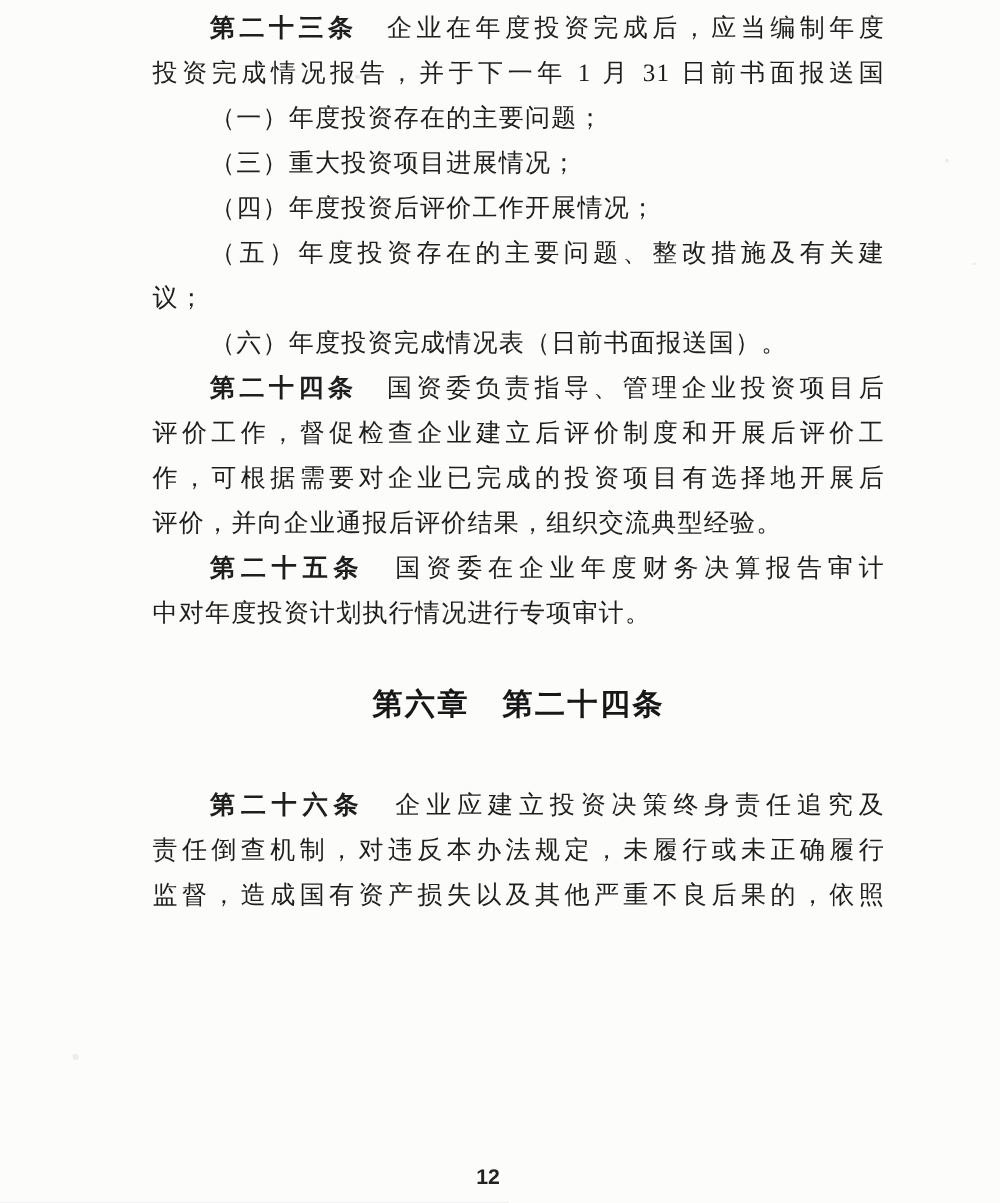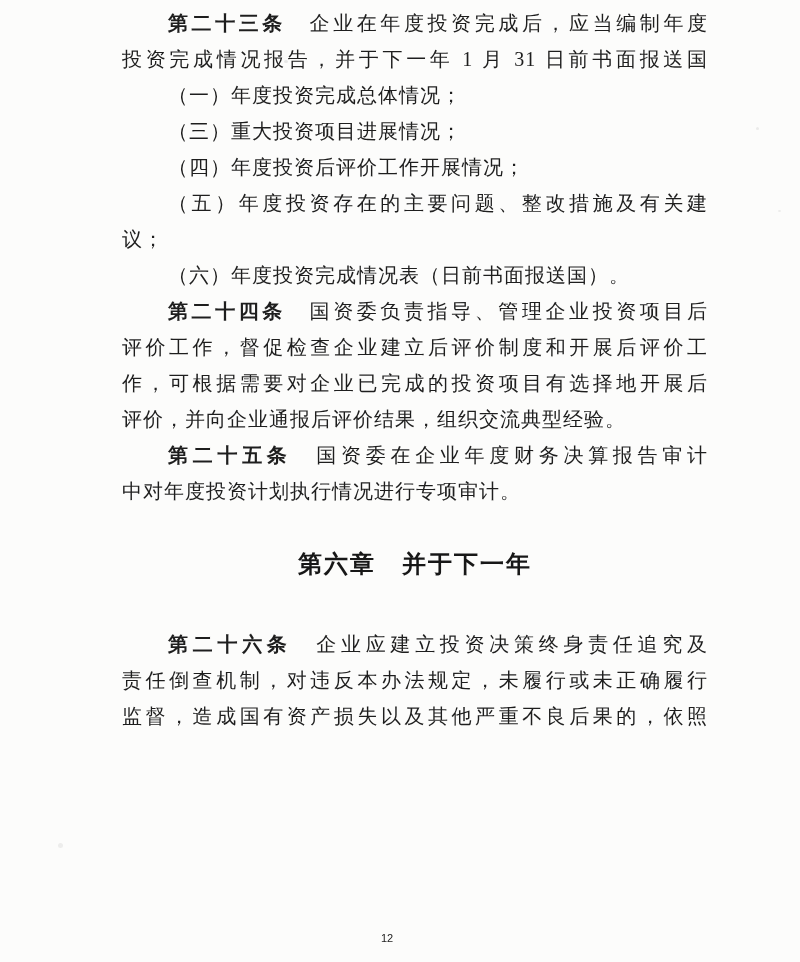--- a/index.html
+++ b/index.html
@@ -57,22 +57,22 @@
     font-size: 24px;
     font-weight: 700;
     font-family: "Liberation Sans", "DejaVu Sans", sans-serif;
     letter-spacing: 2px;
     color: #171717;
   }
   .page-number {
     position: absolute;
     left: 381px;
     top: 932px;
-    font-size: 11px;
-    font-weight: 400;
+    font-size: 17px;
+    font-weight: 700;
     font-family: "Liberation Sans", "DejaVu Sans", sans-serif;
     color: #222;
   }
   .speck {
     position: absolute;
     border-radius: 50%;
     background: rgba(40, 40, 40, 0.10);
   }
   .speck.s1 { left: 284px; top: 60px;  width: 4px; height: 3px; }
   .speck.s2 { left: 58px;  top: 843px; width: 5px; height: 5px; background: rgba(40,40,40,0.07); }
@@ -84,32 +84,32 @@
 
 <div class="page">
   <div class="speck s1"></div>
   <div class="speck s2"></div>
   <div class="speck s3"></div>
   <div class="speck s4"></div>
 
   <div class="text-block">
       <div class="line fill indent"><b class="art">第二十三条</b>　企业在年度投资完成后，应当编制年度</div>
       <div class="line fill">投资完成情况报告，并于下一年 1 月 31 日前书面报送国</div>
-      <div class="line indent">（一）年度投资完成总体情况；</div>
+      <div class="line indent">（一）年度投资存在的主要问题；</div>
       <div class="line indent">（三）重大投资项目进展情况；</div>
       <div class="line indent">（四）年度投资后评价工作开展情况；</div>
       <div class="line fill indent">（五）年度投资存在的主要问题、整改措施及有关建</div>
       <div class="line">议；</div>
       <div class="line indent">（六）年度投资完成情况表（日前书面报送国）。</div>
       <div class="line fill indent"><b class="art">第二十四条</b>　国资委负责指导、管理企业投资项目后</div>
       <div class="line fill">评价工作，督促检查企业建立后评价制度和开展后评价工</div>
       <div class="line fill">作，可根据需要对企业已完成的投资项目有选择地开展后</div>
       <div class="line">评价，并向企业通报后评价结果，组织交流典型经验。</div>
       <div class="line fill indent"><b class="art">第二十五条</b>　国资委在企业年度财务决算报告审计</div>
       <div class="line">中对年度投资计划执行情况进行专项审计。</div>
-      <div class="chapter">第六章　并于下一年</div>
+      <div class="chapter">第六章　第二十四条</div>
       <div class="line fill indent"><b class="art">第二十六条</b>　企业应建立投资决策终身责任追究及</div>
       <div class="line fill">责任倒查机制，对违反本办法规定，未履行或未正确履行</div>
       <div class="line fill">监督，造成国有资产损失以及其他严重不良后果的，依照</div>
     </div>
 
   <div class="page-number">12</div>
 </div>
 
 </body></html>

